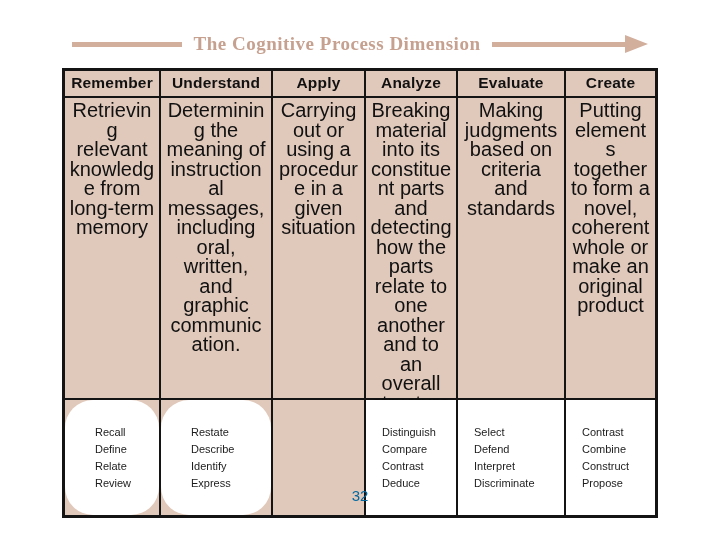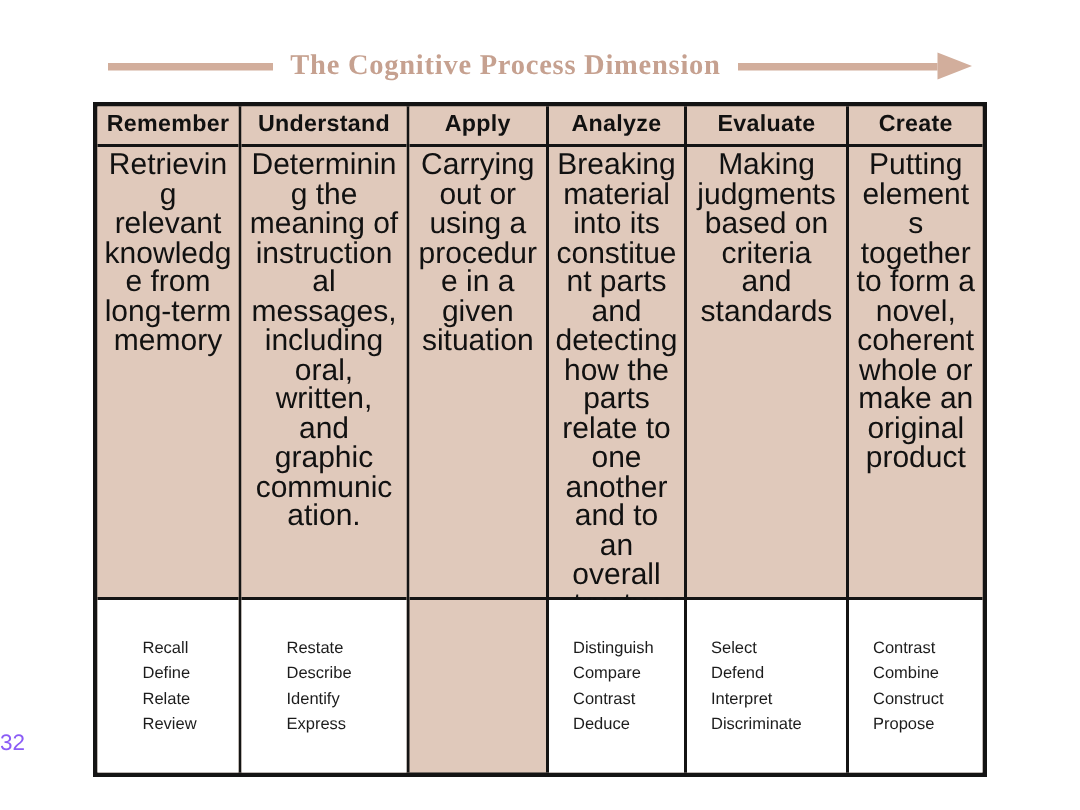--- a/index.html
+++ b/index.html
@@ -50,26 +50,26 @@
     border-bottom:2px solid var(--border,#141414);
     background:var(--cell_bg,#e0c9bb);
     font-size:20px;line-height:19.5px;text-align:center;
     padding:3px 4px 0 4px;overflow-wrap:break-word;word-break:break-word;
   }
   .verbs{
     box-sizing:border-box;flex:1 1 auto;background:#ffffff;
     font-size:11px;line-height:17px;color:#1c1c1c;
     padding:24px 2px 0 16px;
   }
-  .col:nth-child(1) .verbs,.col:nth-child(2) .verbs{padding-left:30px;}
+  .col:nth-child(1) .verbs,.col:nth-child(2) .verbs{padding-left:30px;border-radius:28px;}
   .verb-line{white-space:nowrap;}
   
   .page-number{
-    position:absolute;top:487px;left:0;width:720px;
-    font-size:15px;color:#8b5cf6;z-index:5;
+    position:absolute;top:487px;left:0;width:720px;text-align:center;
+    font-size:15px;color:#0369a1;z-index:5;
   }
 </style>
 </head>
 <body>
 
 <div class="slide">
 
   <div class="title-row">
     <div class="title-line"></div>
     <div class="title-text">The Cognitive Process Dimension</div>

